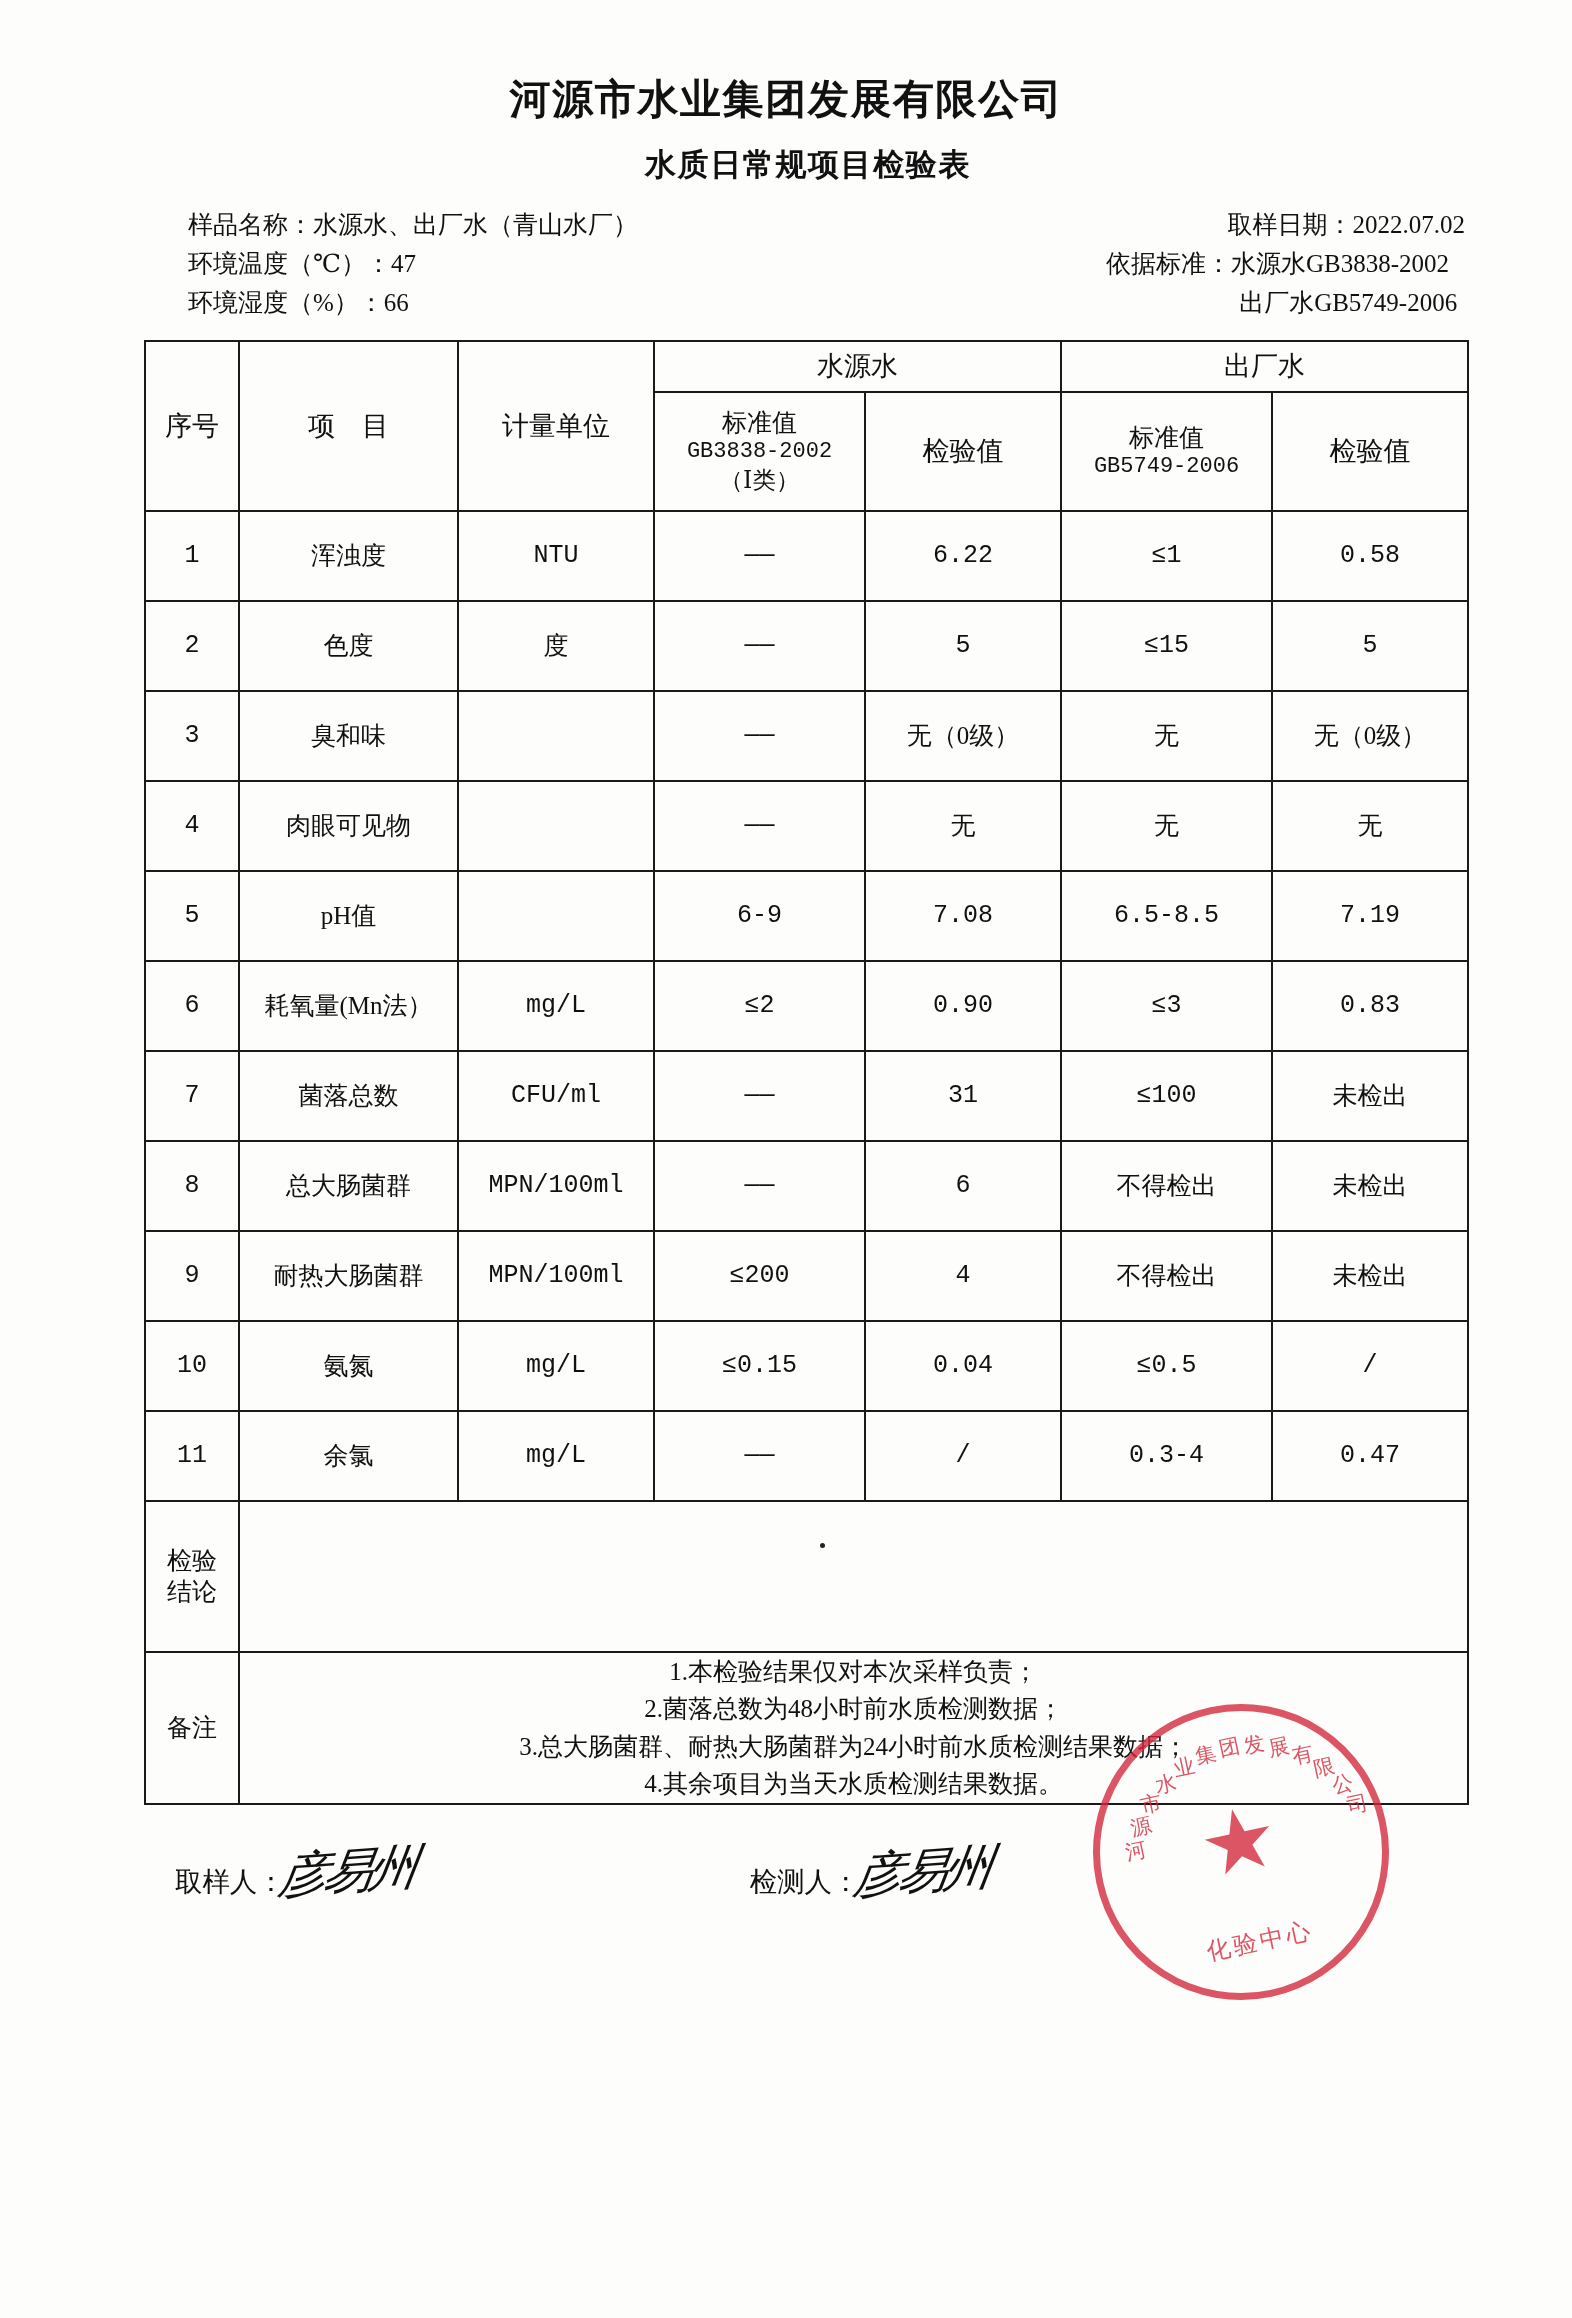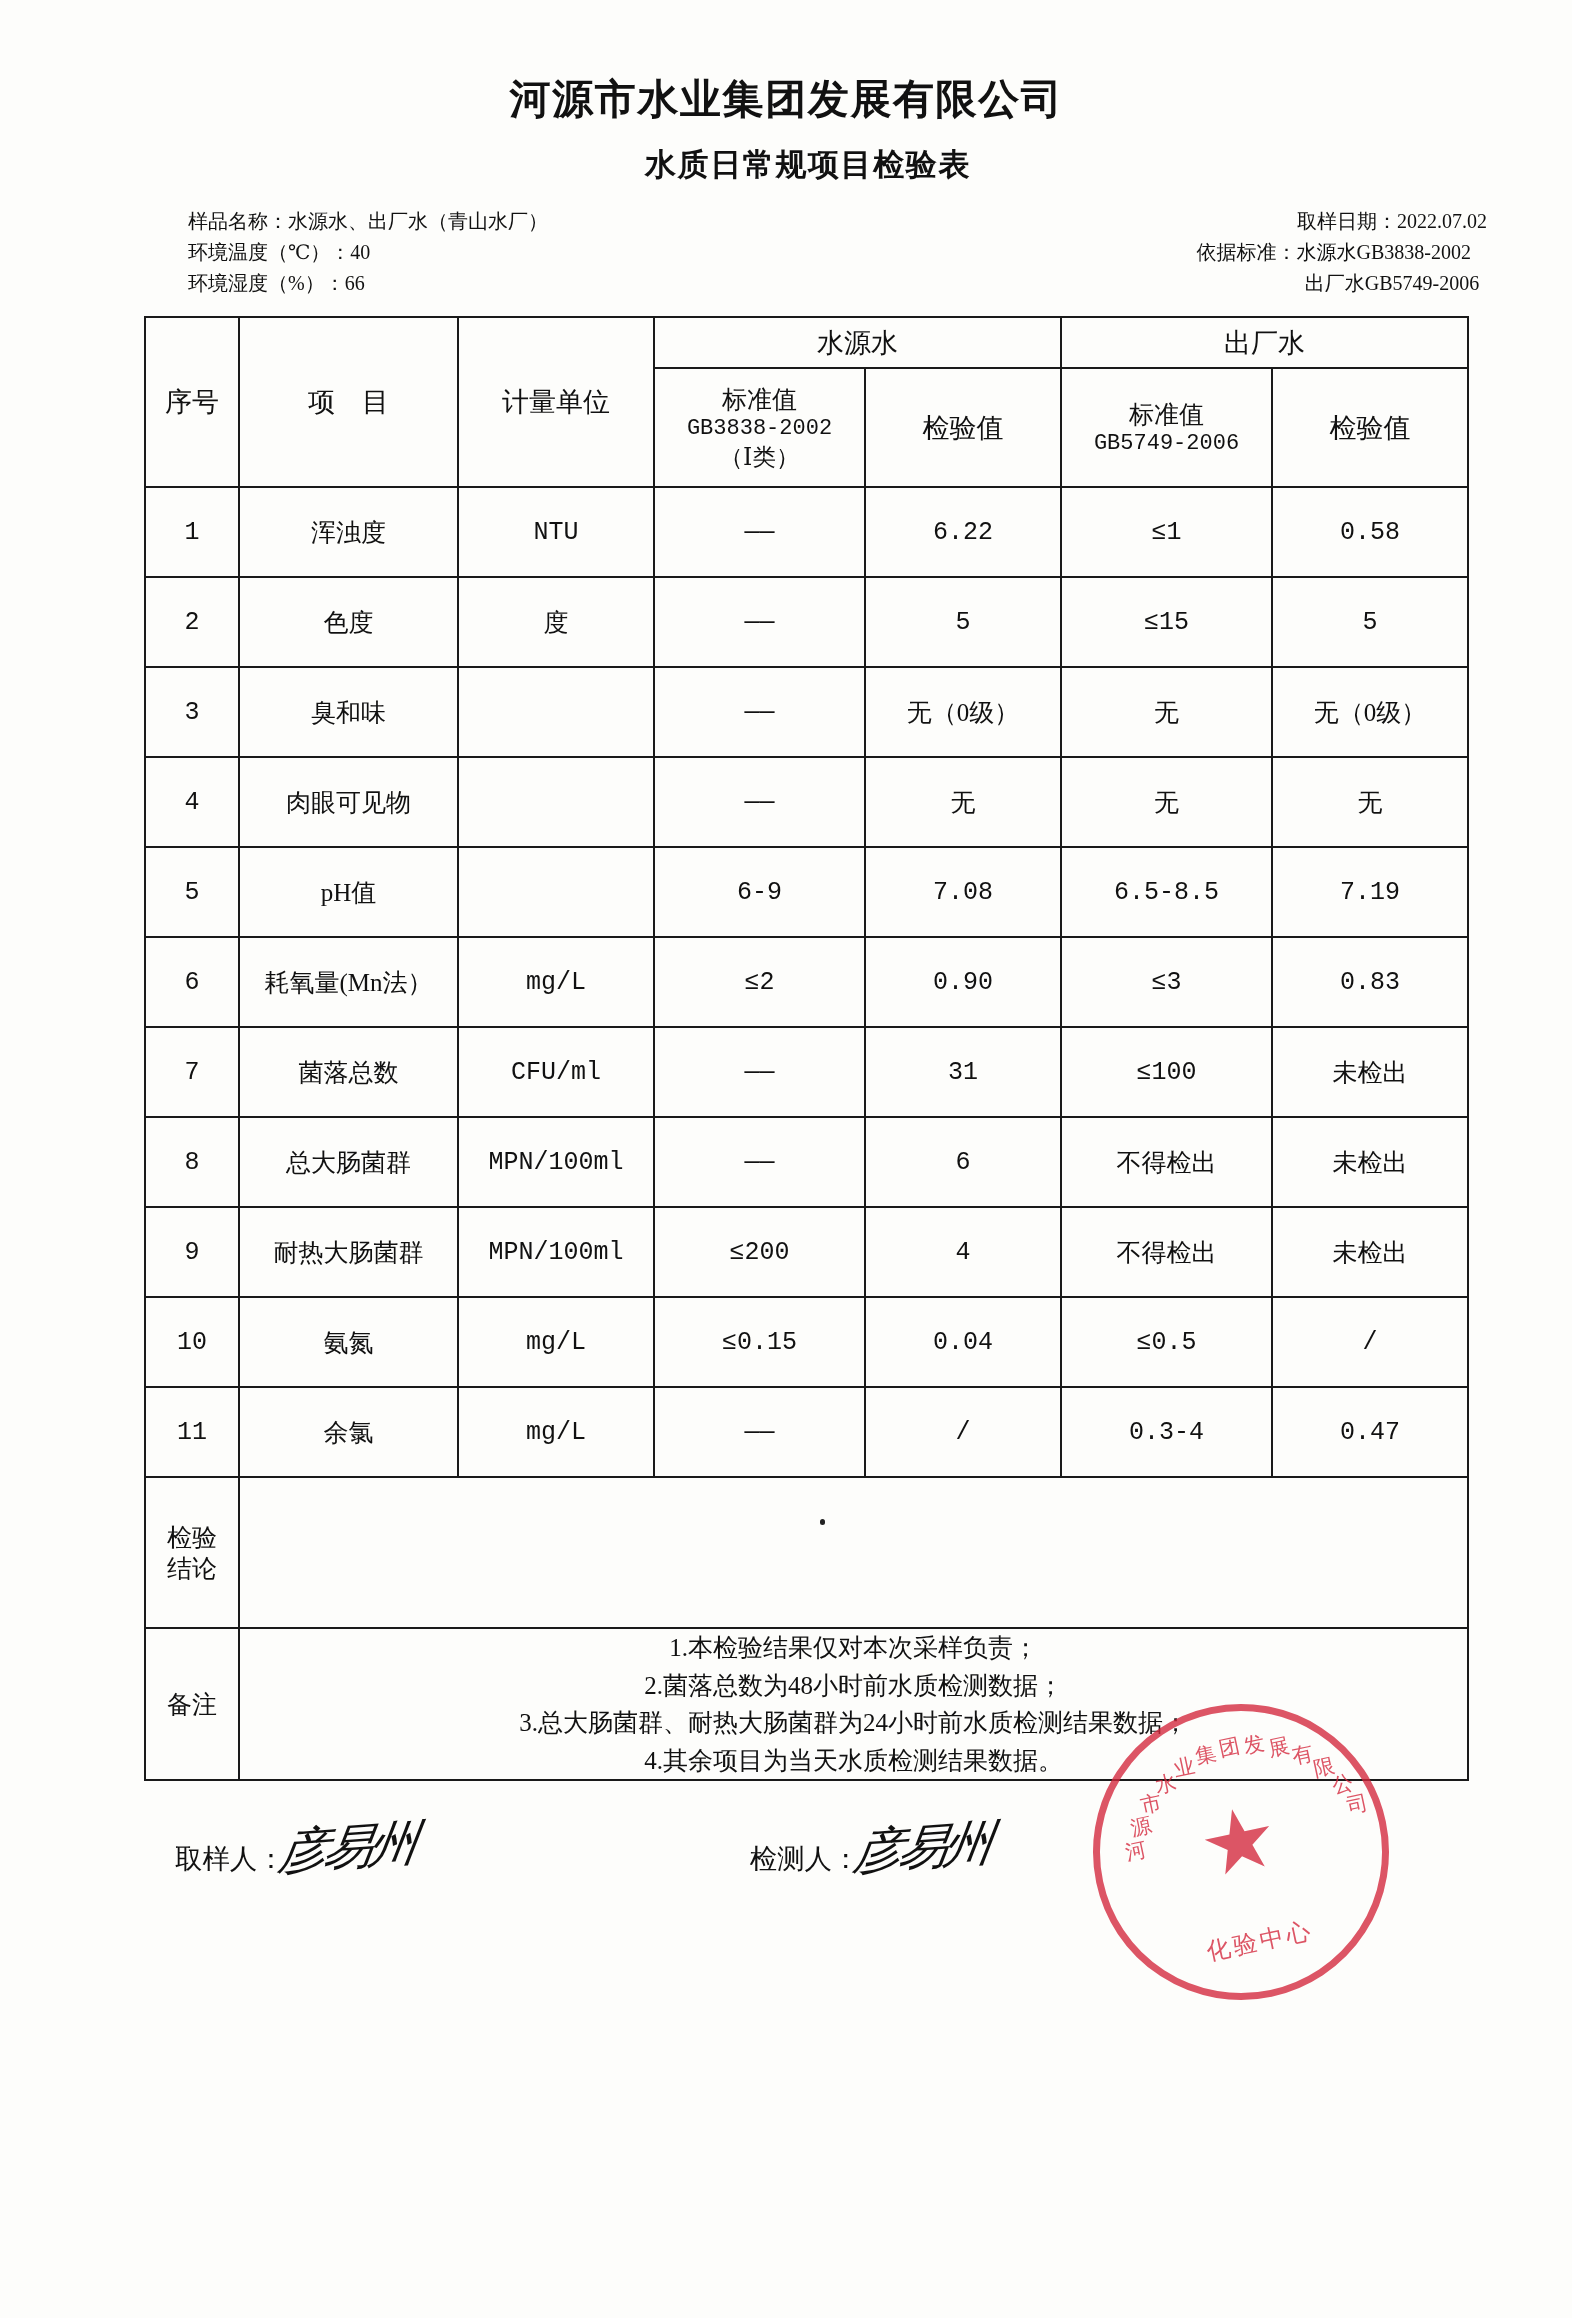--- a/index.html
+++ b/index.html
@@ -38,22 +38,22 @@
     font-weight: bold;
     letter-spacing: 1.6px;
     margin-top: 17px;
     font-family: "DejaVu Serif", "Liberation Serif", serif;
     padding-left: 43px;
   }
 
   
   .meta {
     margin: 20.4px 0 0 0;
-    padding: 0 86px 0 188px;
-    font-size: 20px;
+    padding: 0 108px 0 188px;
+    font-size: 25px;
     line-height: 1.55;
   }
   .meta-row {
     display: flex;
     align-items: baseline;
     white-space: nowrap;
   }
   .meta-left  { flex: 0 0 auto; }
   .meta-right { flex: 0 0 auto; margin-left: auto; }
   .meta-row.r2 .meta-right { margin-right: 16px; }
@@ -206,21 +206,21 @@
 
   <div class="title-main">河源市水业集团发展有限公司</div>
   <div class="title-sub">水质日常规项目检验表</div>
 
   <div class="meta">
     <div class="meta-row r1">
       <span class="meta-left">样品名称：水源水、出厂水（青山水厂）</span>
       <span class="meta-right">取样日期：2022.07.02</span>
     </div>
     <div class="meta-row r2">
-      <span class="meta-left">环境温度（℃）：40</span>
+      <span class="meta-left">环境温度（℃）：47</span>
       <span class="meta-right">依据标准：水源水GB3838-2002</span>
     </div>
     <div class="meta-row r3">
       <span class="meta-left">环境湿度（%）：66</span>
       <span class="meta-right">出厂水GB5749-2006</span>
     </div>
   </div>
 
   <div class="tbl-wrap">
     <table class="report">

